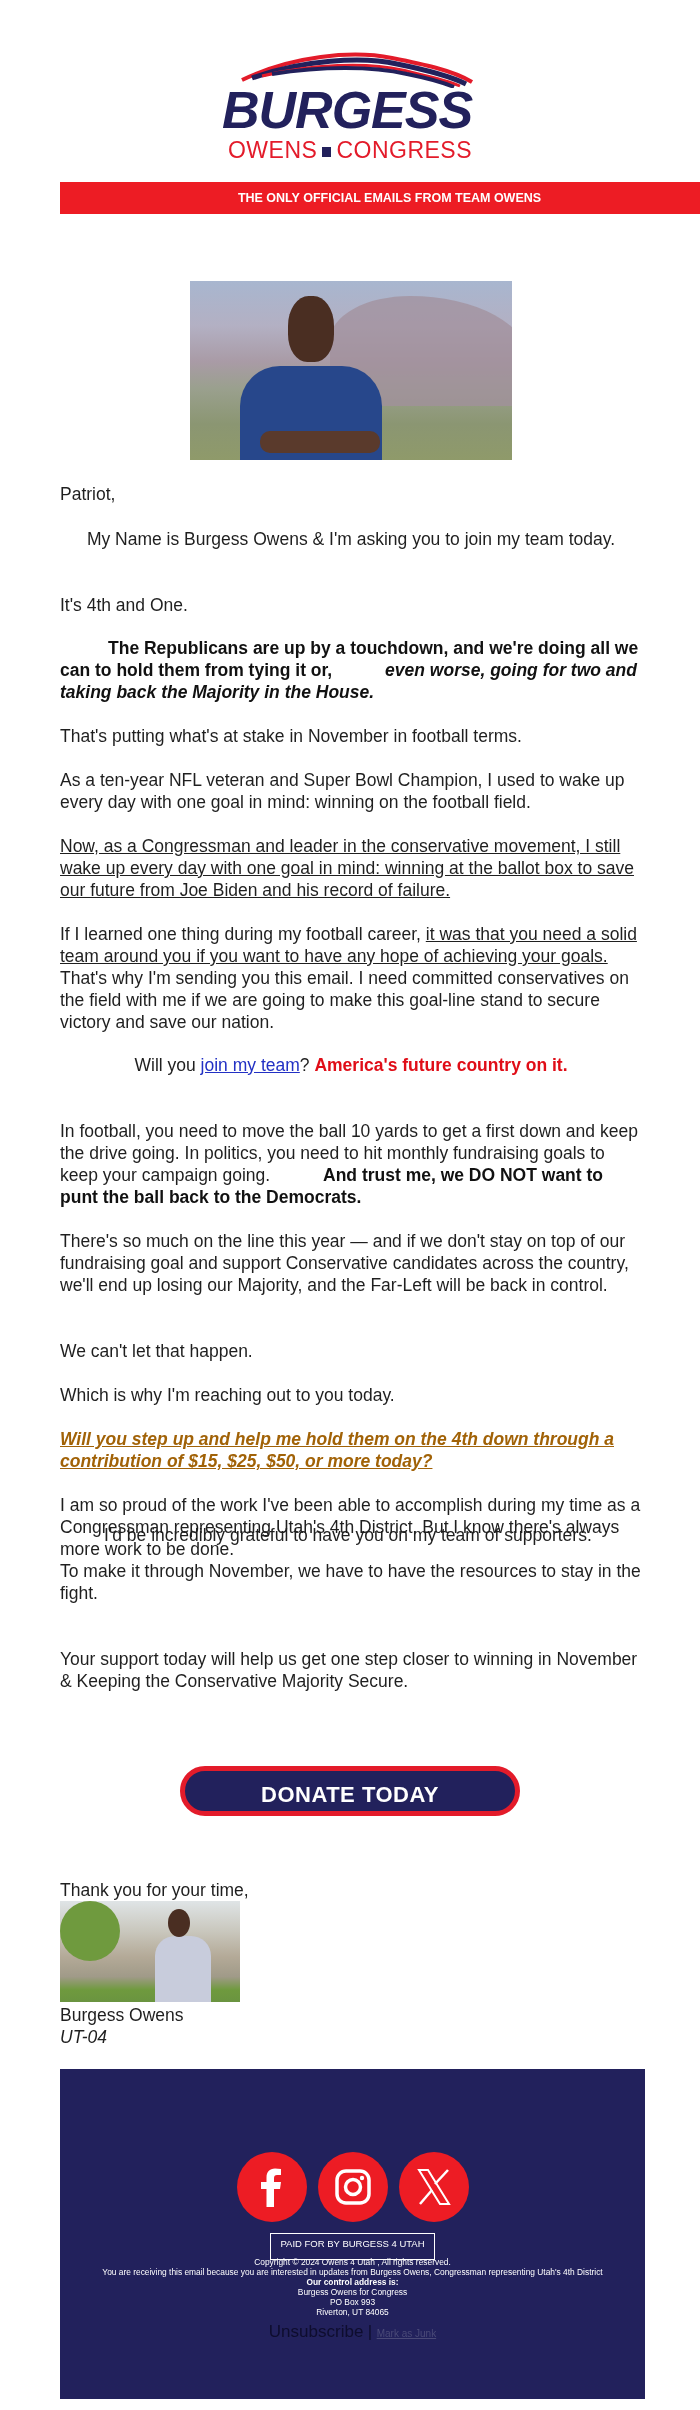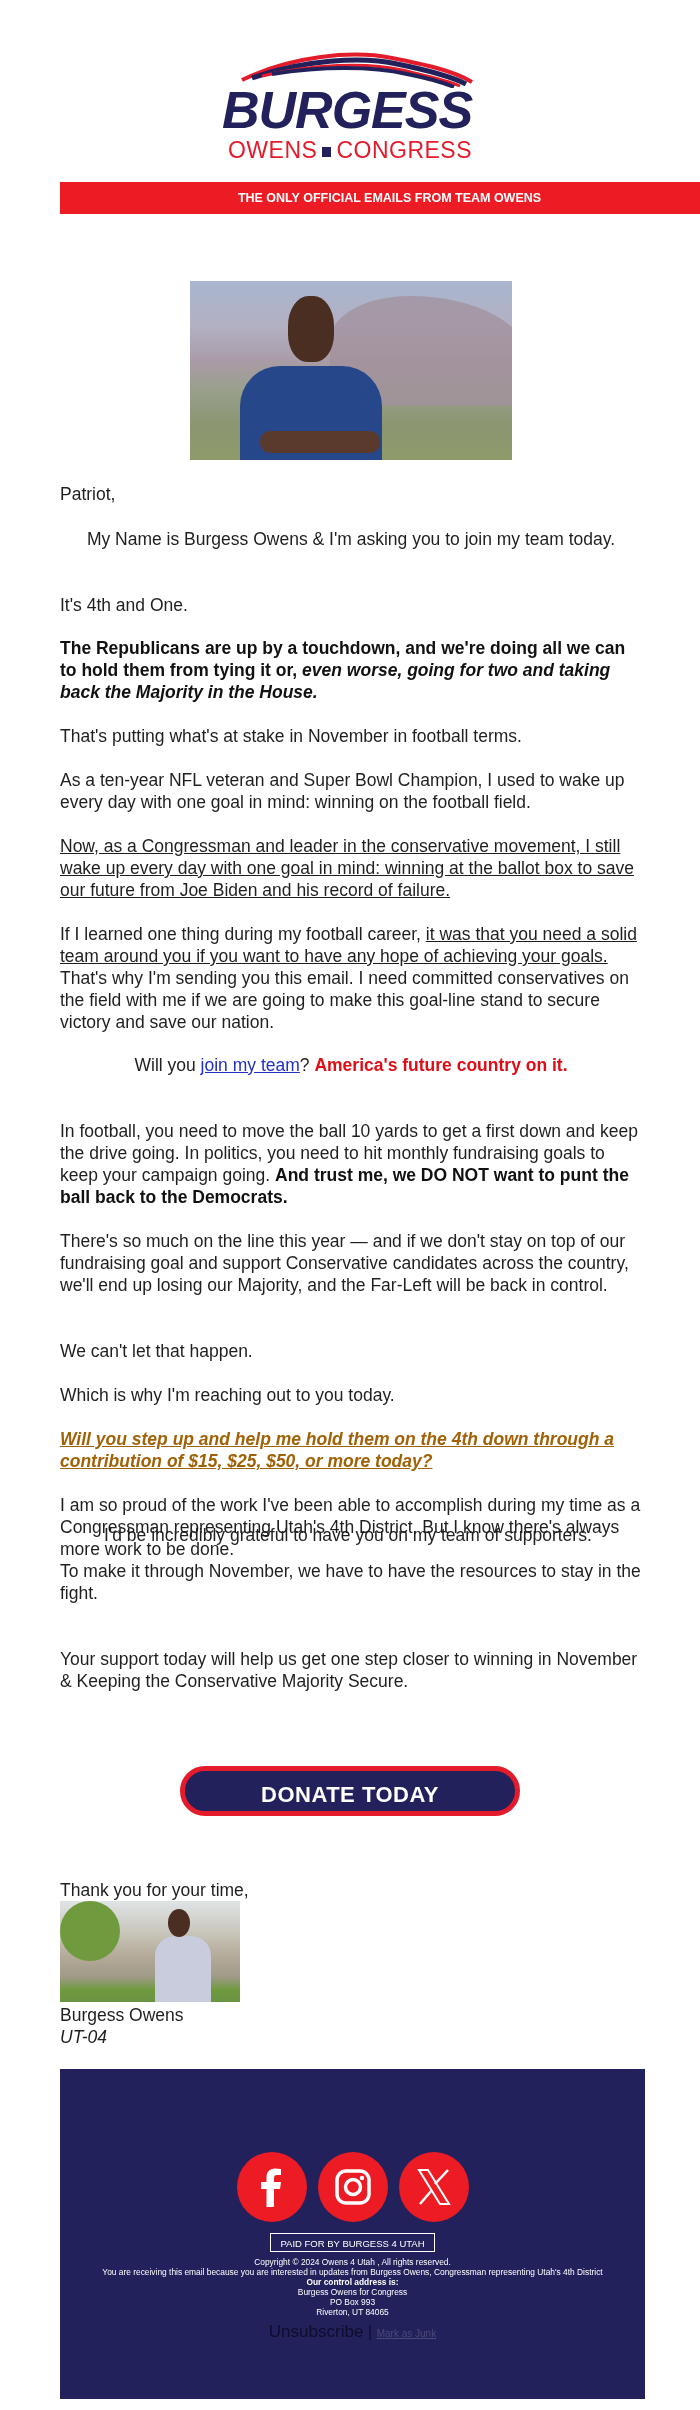--- a/index.html
+++ b/index.html
@@ -16,21 +16,21 @@
   .banner { position: absolute; left: 60px; top: 182px; width: 659px; height: 32px; background: #ed1c24; color: #fff; font-weight: bold; font-size: 12.5px; text-align: center; line-height: 32px; }
 
   .hero { position: absolute; left: 190px; top: 281px; width: 322px; height: 179px; overflow: hidden;
           background: linear-gradient(180deg, #a8b6cf 0%, #b3b0c3 25%, #a99ba6 45%, #9aa08e 60%, #8b9672 80%, #8f9a6a 100%); }
   .hero .mtn { position: absolute; left: 140px; top: 15px; width: 200px; height: 110px; background: #a2909c; border-radius: 40% 60% 0 0; opacity: 0.75; }
   .hero .person-body { position: absolute; left: 50px; top: 85px; width: 142px; height: 110px; background: #27478b; border-radius: 40px 40px 0 0; }
   .hero .person-head { position: absolute; left: 98px; top: 15px; width: 46px; height: 66px; background: #4a2e22; border-radius: 45% 45% 42% 42%; }
   .hero .arms { position: absolute; left: 70px; top: 150px; width: 120px; height: 22px; background: #5a3a2c; border-radius: 10px; }
 
   .body-text { position: absolute; left: 60px; width: 582px; font-size: 17.5px; line-height: 22px; color: #1f1f1f; }
-  .body-text b { font-weight: bold; color: #111; }
+  .body-text b { font-weight: bold; color: #111; margin-left: 48px; }
   .center { text-align: center; }
   .u { text-decoration: underline; }
   .link { color: #2230c4; text-decoration: underline; }
   .red-bold { color: #e00d17; font-weight: bold; }
   .cta-link { color: #a16207; text-decoration: underline; font-weight: bold; font-style: italic; }
 
   .donate-wrap { position: absolute; left: 180px; top: 1766px; width: 340px; height: 58px; }
   .donate-btn { display: block; width: 340px; height: 50px; border-radius: 29px; background: #22215c; border: 5px solid #e31b2a; color: #fff; font-weight: bold; font-size: 22px; text-align: center; line-height: 48px; letter-spacing: 0.5px; cursor: pointer; }
 
   .signoff { position: absolute; left: 60px; top: 1880px; font-size: 17.5px; line-height: 21px; color: #1f1f1f; }
@@ -38,21 +38,21 @@
                background: linear-gradient(180deg, #dfe4e6 0%, #c9c7bd 30%, #b4aa98 55%, #a09a88 75%, #6f9a3e 88%, #6a9440 100%); }
   .sig-photo .tree { position: absolute; left: 0; top: 0; width: 60px; height: 60px; background: #6f9a3e; border-radius: 50%; }
   .sig-photo .man { position: absolute; left: 95px; top: 35px; width: 56px; height: 70px; background: #c8ccdc; border-radius: 20px 20px 0 0; }
   .sig-photo .mhead { position: absolute; left: 108px; top: 8px; width: 22px; height: 28px; background: #4a2e22; border-radius: 50%; }
   .sig-name { position: absolute; left: 60px; top: 2005px; font-size: 17.5px; line-height: 21px; color: #1f1f1f; }
   .sig-district { position: absolute; left: 60px; top: 2027px; font-size: 17.5px; font-style: italic; line-height: 21px; color: #1f1f1f; }
 
   .footer { position: absolute; left: 60px; top: 2069px; width: 585px; height: 330px; background: #22215c; color: #fff; }
   .socials { position: absolute; left: 0; top: 83px; width: 585px; display: flex; justify-content: center; gap: 11px; }
   .soc { width: 70px; height: 70px; border-radius: 50%; background: #ed1c24; display: flex; align-items: center; justify-content: center; cursor: pointer; }
-  .paid { position: absolute; left: 210px; top: 164px; width: 165px; height: 19px; border: 1px solid #fff; font-size: 9.5px; line-height: 19px; text-align: center; }
+  .paid { position: absolute; left: 210px; top: 164px; width: 165px; height: 27px; border: 1px solid #fff; font-size: 9.5px; line-height: 19px; text-align: center; }
   .legal { position: absolute; left: 0; top: 188px; width: 585px; text-align: center; font-size: 8.4px; line-height: 10px; }
   .legal .bold { font-weight: bold; }
   .unsub-row { position: absolute; left: 0; top: 253px; width: 585px; text-align: center; }
   .unsub { font-size: 17px; color: #0e0d2e; cursor: pointer; }
   .sep { font-size: 17px; color: #0e0d2e; }
   .junk { font-size: 10px; color: #4a4a78; text-decoration: underline; cursor: pointer; }
 </style>
 </head>
 <body>
 

